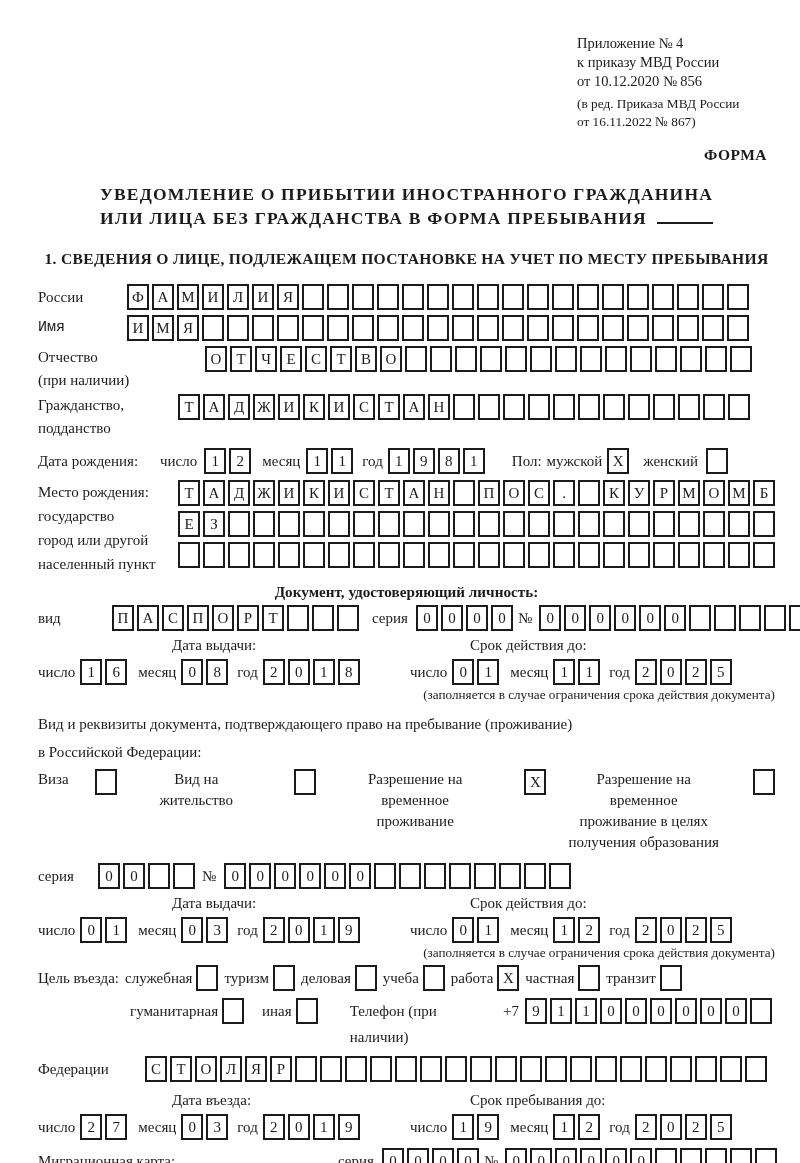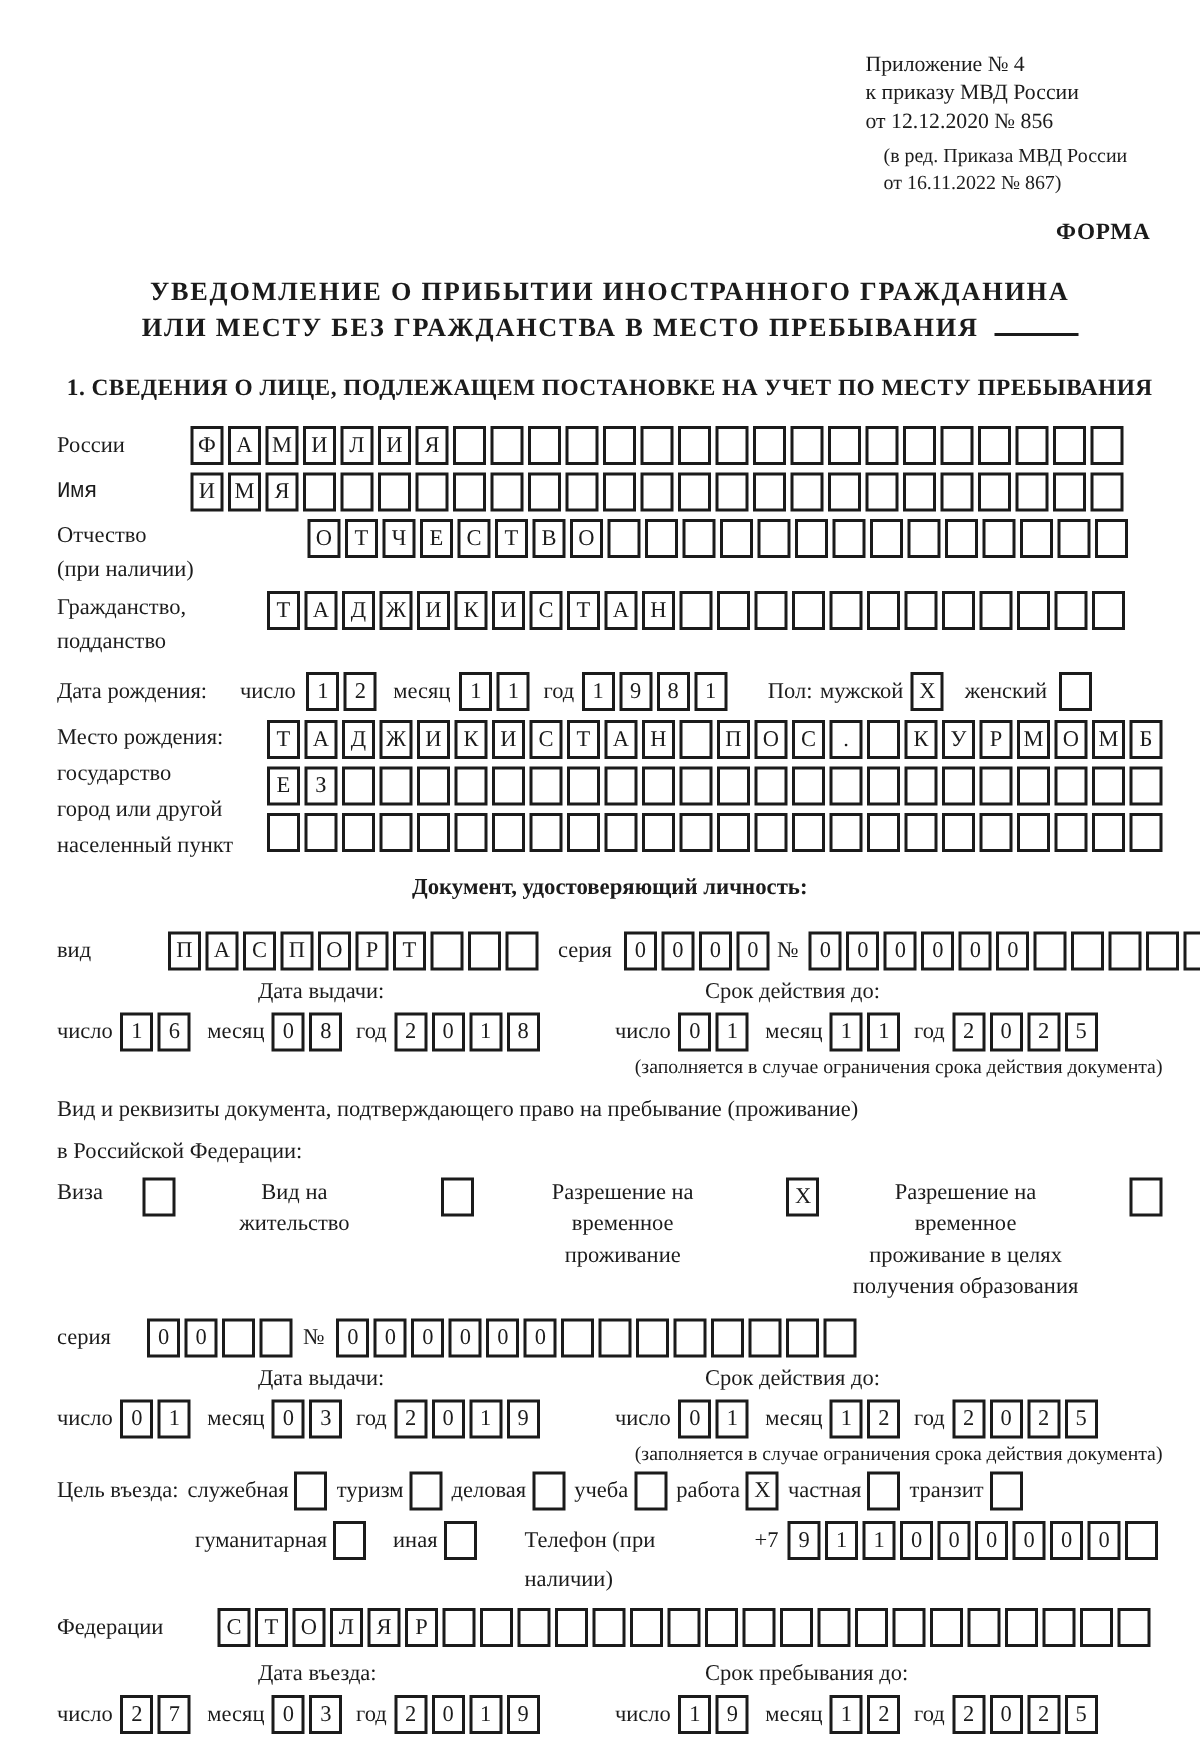--- a/index.html
+++ b/index.html
@@ -3,21 +3,21 @@
 <meta charset="utf-8">
 <style>
   html,body{margin:0;padding:0;background:#ffffff;}
   .page{
     position:relative;width:800px;height:1163px;box-sizing:border-box;
     padding:34px 25px 0 38px;background:#ffffff;color:#1b1b1b;
     font-family:"Liberation Serif","DejaVu Serif",serif;font-size:15px;
     overflow:hidden;
   }
   .hdr{width:192px;margin-left:auto;margin-right:6px;line-height:1.32;font-size:14.5px;}
-  .hdr .sub{font-size:13.3px;margin-top:4px;line-height:1.3;margin-left:12px;}
+  .hdr .sub{font-size:13.3px;margin-top:4px;line-height:1.3;}
   .forma{text-align:right;padding-right:8px;margin-top:16px;font-weight:bold;font-size:15.5px;letter-spacing:.5px;}
   .title{ text-align:center;margin-top:18px;font-weight:bold;font-size:17.5px;letter-spacing:1.2px;line-height:1.38;}
   .blank-line{display:inline-block;width:56px;border-bottom:2px solid #1b1b1b;height:14px;margin-left:10px;}
   .sect{ text-align:center;margin-top:20px;font-weight:bold;font-size:15.6px;letter-spacing:.3px;}
   .row{display:flex;align-items:flex-start;margin-top:5px;}
   .lab{flex:none;}
   .boxes{display:flex;flex-wrap:nowrap;}
   .cell,.cb{
     flex:none;display:inline-block;box-sizing:border-box;
     width:22px;height:26px;border:2px solid #1b1b1b;margin-right:3px;
@@ -40,32 +40,32 @@
   .goal-item .mid{margin-right:4px;}
 </style>
 </head>
 <body>
 
 <div class="page">
 
   <div class="hdr">
     <div>Приложение № 4</div>
     <div>к приказу МВД России</div>
-    <div>от 12.12.2020 № 856</div>
+    <div>от 10.12.2020 № 856</div>
     <div class="sub">
       <div>(в ред. Приказа МВД России</div>
       <div>от 16.11.2022 № 867)</div>
     </div>
   </div>
   <div class="forma">ФОРМА</div>
 
   <div class="title">
     <div>УВЕДОМЛЕНИЕ О ПРИБЫТИИ ИНОСТРАННОГО ГРАЖДАНИНА</div>
     <div>
-      <span>ИЛИ МЕСТУ БЕЗ ГРАЖДАНСТВА В МЕСТО ПРЕБЫВАНИЯ</span><span class="blank-line"></span>
+      <span>ИЛИ ЛИЦА БЕЗ ГРАЖДАНСТВА В ФОРМА ПРЕБЫВАНИЯ</span><span class="blank-line"></span>
     </div>
   </div>
 
   <div class="sect">1. СВЕДЕНИЯ О ЛИЦЕ, ПОДЛЕЖАЩЕМ ПОСТАНОВКЕ НА УЧЕТ ПО МЕСТУ ПРЕБЫВАНИЯ</div>
 
   <div class="row" style="margin-top:16px;">
     <span class="lab mid" style="width:89px;">России</span>
     <span class="boxes">
         <span class="cell">Ф</span>
         <span class="cell">А</span>
@@ -299,21 +299,21 @@
           <span class="cell"></span>
           <span class="cell"></span>
           <span class="cell"></span>
           <span class="cell"></span>
         </span>
     </span>
   </div>
 
   <div class="center-bold">Документ, удостоверяющий личность:</div>
 
-  <div class="row" style="margin-top:20px;">
+  <div class="row" style="margin-top:4px;">
     <span class="lab mid" style="width:74px;">вид</span>
     <span class="boxes">
         <span class="cell">П</span>
         <span class="cell">А</span>
         <span class="cell">С</span>
         <span class="cell">П</span>
         <span class="cell">О</span>
         <span class="cell">Р</span>
         <span class="cell">Т</span>
         <span class="cell"></span>

